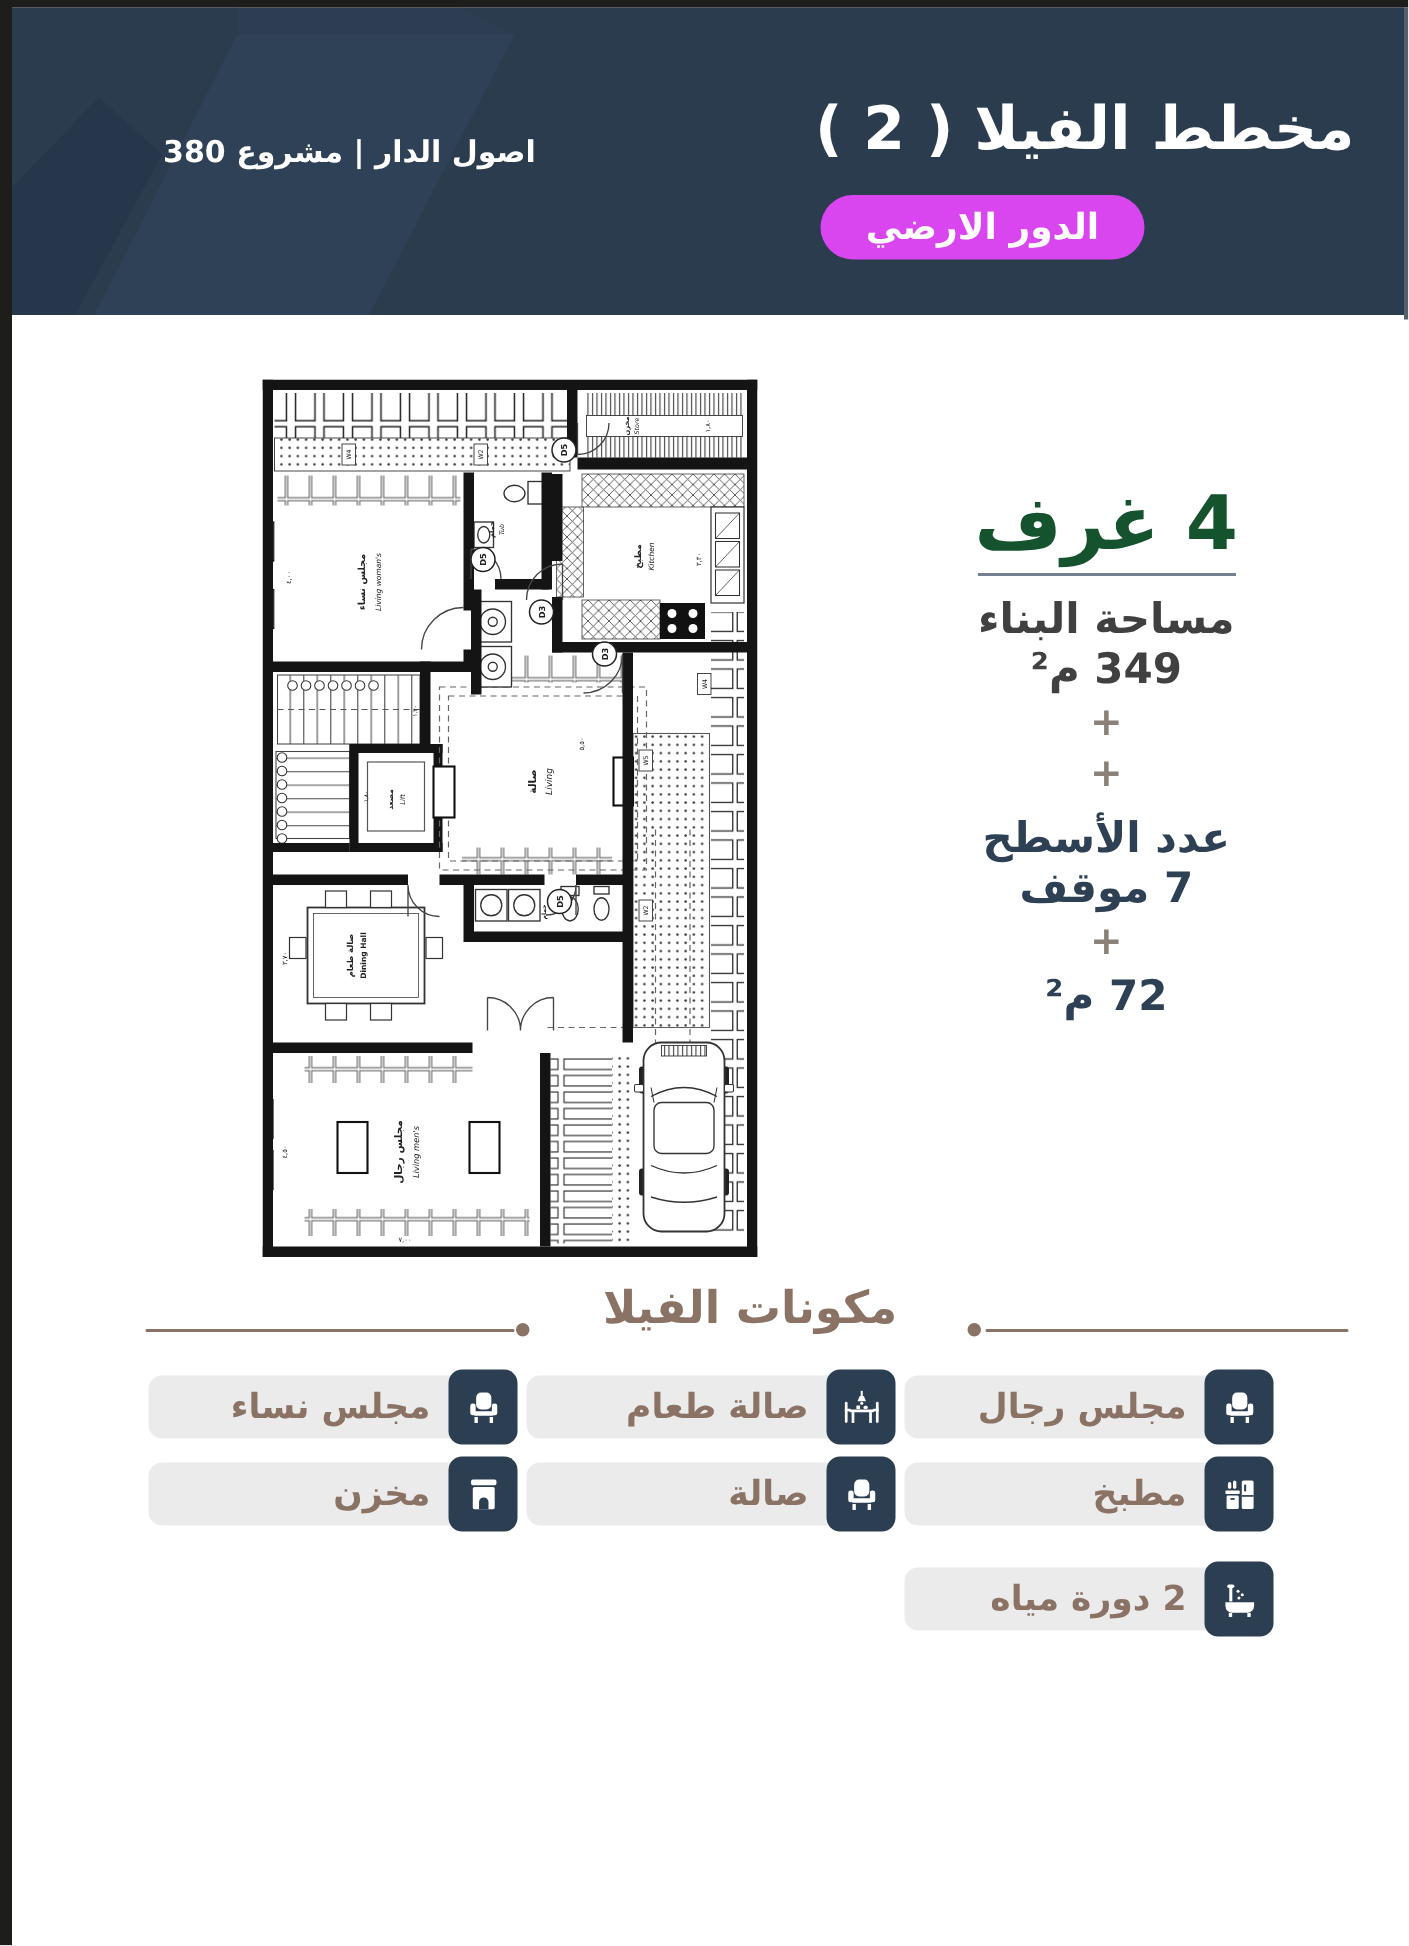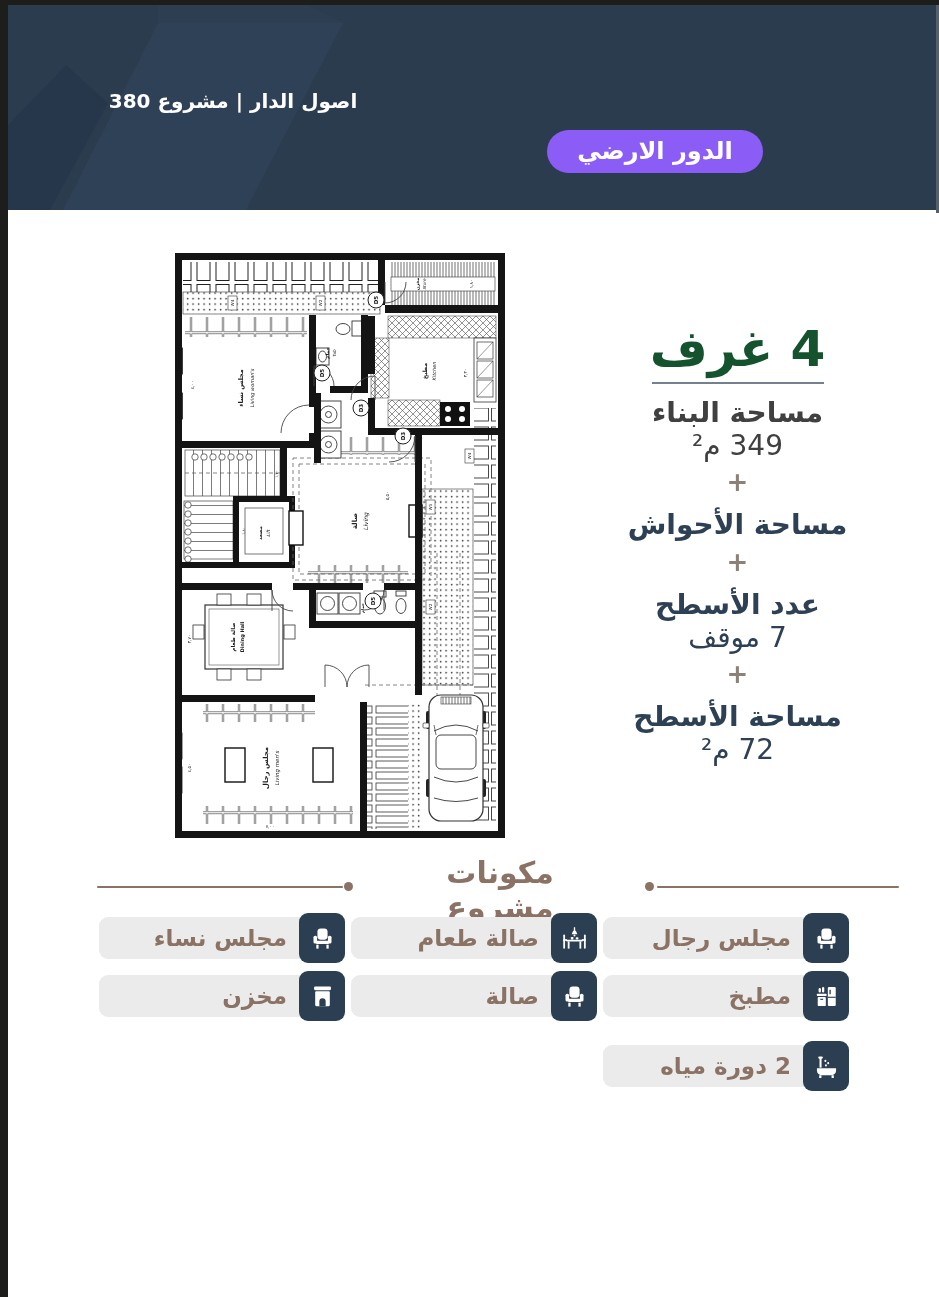--- a/index.html
+++ b/index.html
@@ -10,32 +10,32 @@
   
   .frame-left  { position:absolute; left:0; top:0; width:8px; height:1297px; background:#1d1d1b; }
   .frame-top   { position:absolute; left:0; top:0; width:939px; height:5px; background:#1d1d1b; }
   .frame-right { position:absolute; left:936px; top:5px; width:3px; height:208px; background:#55606b; }
 
   
   .header { position:absolute; left:8px; top:5px; width:928px; height:205px; background:#2b3c4f; overflow:hidden; }
   .header svg.pattern { position:absolute; left:0; top:0; }
   .brand { position:absolute; left:95px; top:84px; width:260px; color:#ffffff; font-size:20px; font-weight:bold; text-align:center; direction:rtl; }
   .title { position:absolute; right:33px; top:58px; width:560px; color:#ffffff; font-size:40px; font-weight:bold; text-align:right; direction:rtl; letter-spacing:0; }
-  .badge { position:absolute; left:539px; top:125px; width:216px; height:43px; background:#8b5cf6; border-radius:22px;
+  .badge { position:absolute; left:539px; top:125px; width:216px; height:43px; background:#d946ef; border-radius:22px;
            color:#fff; font-size:24px; font-weight:bold; text-align:center; line-height:42px; direction:rtl; }
 
   
   .plan { position:absolute; left:175px; top:253px; width:330px; height:585px; }
 
   
   .stats { position:absolute; left:540px; top:320px; width:395px; text-align:center; direction:rtl; }
   .rooms-line { font-size:50px; line-height:58px; font-weight:bold; color:#14532d; }
   .rooms-underline { width:172px; height:2px; background:#72808f; margin:4px auto 0 auto; }
   .stat-label { font-size:28px; line-height:34px; font-weight:bold; margin-top:12px; }
-  .stat-value { font-size:28px; line-height:32px; font-weight:normal; }
+  .stat-value { font-size:28px; line-height:32px; font-weight:bold; }
   .stat.brown .stat-label, .stat.brown .stat-value { color:#404040; }
   .stat.navy  .stat-label, .stat.navy  .stat-value { color:#2e4054; }
   .plus { font-size:26px; line-height:28px; font-weight:bold; color:#8b8178; margin:6px 0; }
 
   
   .comp-title { position:absolute; left:395px; top:855px; width:210px; text-align:center; font-size:30px; font-weight:bold; color:#8a7265; direction:rtl; }
   .deco-line { position:absolute; top:886px; height:2px; background:#8a7265; border-radius:1px; }
   .deco-line.left  { left:97px;  width:246px; }
   .deco-line.right { left:657px; width:242px; }
   .deco-dot { position:absolute; top:882px; width:9px; height:9px; border-radius:50%; background:#8a7265; }
@@ -56,20 +56,21 @@
 <div class="page">
   <div class="frame-left"></div>
 
   <div class="header">
     <svg class="pattern" width="928" height="205" viewBox="0 0 928 205">
       <polygon points="55,205 150,18 335,18 238,205" fill="#33465d" opacity="0.55"></polygon>
       <polygon points="0,205 42,205 100,98 58,60 0,120" fill="#243449" opacity="0.6"></polygon>
       <polygon points="150,18 335,18 300,0 150,0" fill="#30425a" opacity="0.35"></polygon>
     </svg>
     <div class="brand">اصول الدار | مشروع 380</div>
+    <div class="title">مخطط الفيلا ( 2 )</div>
     <div class="badge">الدور الارضي</div>
   </div>
   <div class="frame-top"></div>
   <div class="frame-right"></div>
 
   <div class="plan">
     <svg width="330" height="585" viewBox="0 0 330 585">
       <defs>
         <pattern id="p-dots" patternUnits="userSpaceOnUse" width="5.5" height="5.5">
             <circle cx="1.6" cy="1.6" r="0.85" fill="#3c3c3c"></circle>
@@ -346,37 +347,35 @@
     <div class="rooms-line">4 غرف</div>
     <div class="rooms-underline"></div>
 
     <div class="stat brown">
       <div class="stat-label">مساحة البناء</div>
       <div class="stat-value">349 م²</div>
     </div>
     <div class="plus">+</div>
 
     <div class="stat navy">
-      <div class="stat-label">مساحة الأحواش</div>
     </div>
     <div class="plus">+</div>
 
     <div class="stat navy">
       <div class="stat-label">عدد الأسطح</div>
       <div class="stat-value">7 موقف</div>
     </div>
     <div class="plus">+</div>
 
     <div class="stat navy">
-      <div class="stat-label">مساحة الأسطح</div>
       <div class="stat-value">72 م²</div>
     </div>
   </div>
 
-  <div class="comp-title">مكونات مشروع</div>
+  <div class="comp-title">مكونات الفيلا</div>
   <div class="deco-line left"></div>
   <div class="deco-dot left"></div>
   <div class="deco-dot right"></div>
   <div class="deco-line right"></div>
 
   <div class="pill" style="left:603px; top:917px;">
     <div class="lbl">مجلس رجال</div>
     <div class="tile">
       <svg viewBox="0 0 24 24" fill="#fff">
           <rect x="7.5" y="3" width="9" height="10" rx="3"></rect>

